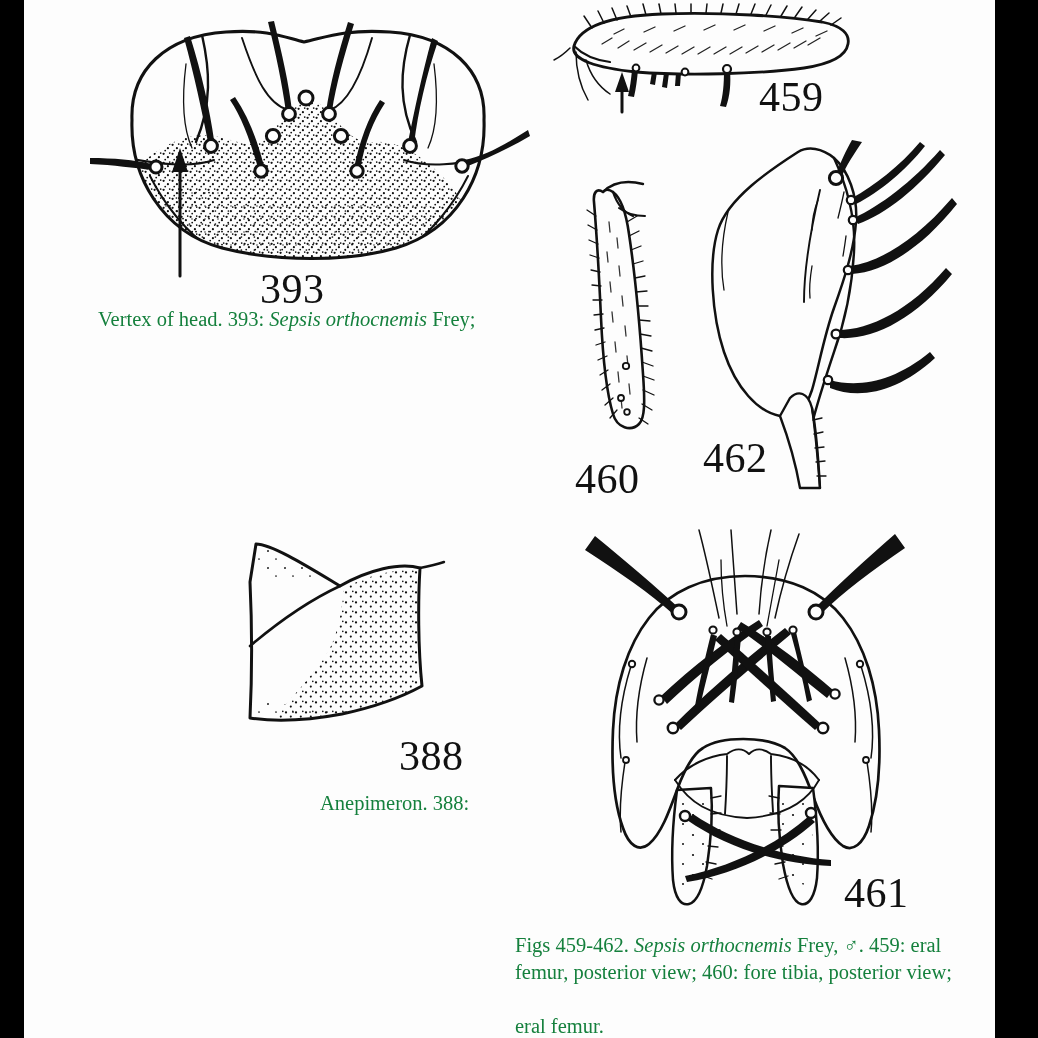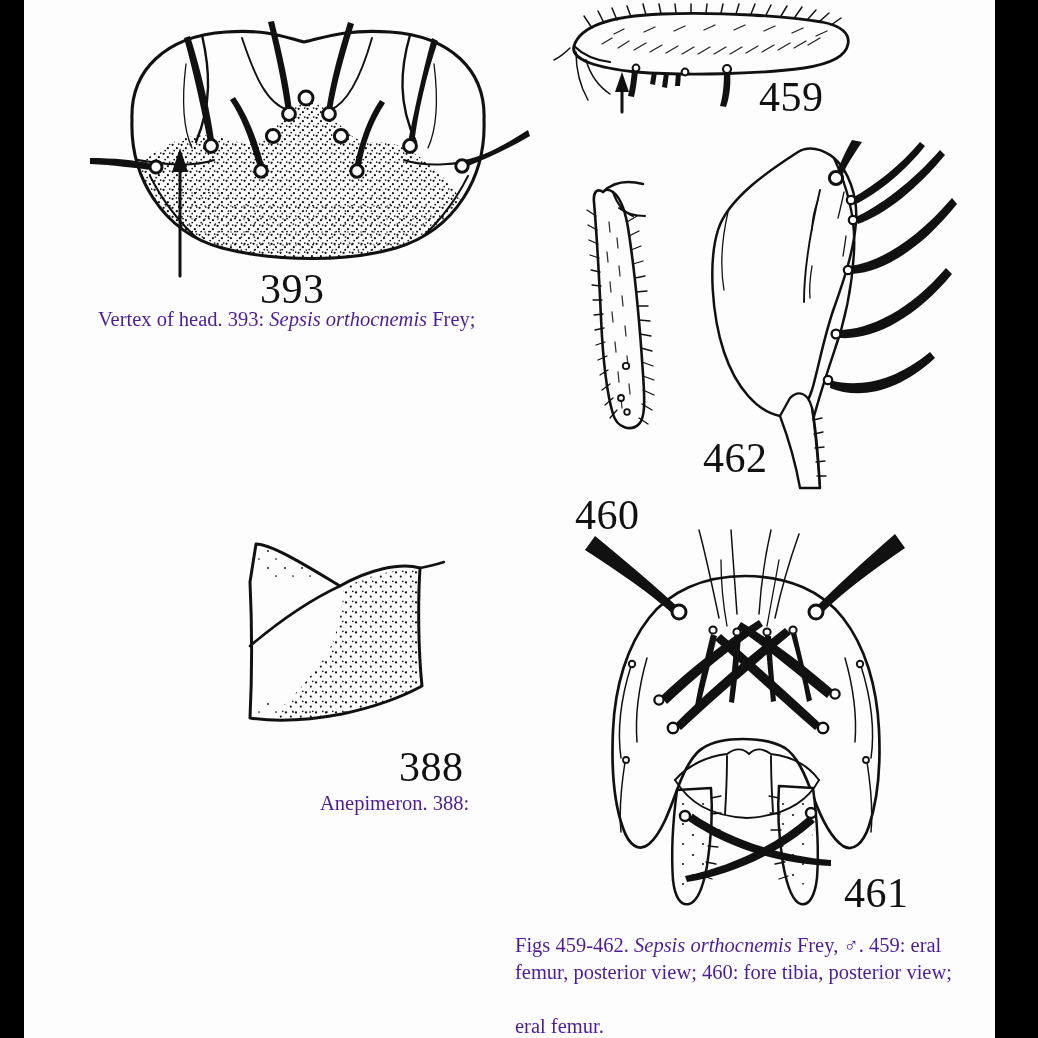--- a/index.html
+++ b/index.html
@@ -3,21 +3,21 @@
 <meta charset="utf-8">
 <title>Sepsis orthocnemis figure plate</title>
 <style>
   html,body{margin:0;padding:0;background:#000;}
   body{width:1038px;height:1038px;overflow:hidden;
        font-family:"Liberation Serif","DejaVu Serif",serif;}
   #plate{position:relative;width:1038px;height:1038px;background:#000;}
   #page{position:absolute;left:24px;top:0;width:971px;height:1038px;background:#fdfdfd;overflow:hidden;}
   .fig{position:absolute;}
   .fignum{position:absolute;font-size:42px;color:#111;letter-spacing:.5px;line-height:1;}
-  .caption{position:absolute;font-size:20.5px;color:#4c1d95;line-height:1.32;}
+  .caption{position:absolute;font-size:20.5px;color:#15803d;line-height:1.32;}
   .caption .it{font-style:italic;}
   svg{display:block;overflow:visible;}
   .ln{fill:none;stroke:#111;stroke-linecap:round;stroke-linejoin:round;}
   .fillw{fill:#fdfdfd;}
   .blk{fill:#111;stroke:none;}
   .seta{fill:#111;stroke:none;}
   .hair{fill:none;stroke:#111;stroke-width:1.5;stroke-linecap:round;}
   .thin{fill:none;stroke:#111;stroke-width:1.3;stroke-linecap:round;}
   .stip{fill:#111;}
 </style>
@@ -276,21 +276,21 @@
             <path d="M49 194 L50 204"></path>
             <path d="M60 206 L61 216"></path>
           <path d="M52 220 L53 230"></path>
         </g>
 
         <circle cx="57" cy="188" r="3.2" class="fillw ln" stroke-width="1.8"></circle>
         <circle cx="52" cy="220" r="3" class="fillw ln" stroke-width="1.8"></circle>
         <circle cx="58" cy="234" r="2.8" class="fillw ln" stroke-width="1.8"></circle>
       </svg>
     </div>
-    <div class="fignum" style="left:551px;top:458px;margin-top:36px;">460</div>
+    <div class="fignum" style="left:551px;top:458px;">460</div>
 
     <div class="fig" style="left:670px;top:140px;width:330px;height:350px;">
       <svg width="330" height="350" viewBox="0 0 330 350">
 
         <path class="ln fillw" stroke-width="2.5" d="M104 12 C76 30 34 58 24 90 C14 122 18 176 30 212
                  C42 248 64 272 86 276 C104 278 112 268 118 250
                  C124 230 130 196 140 168 C150 140 160 110 162 82
                  C164 56 154 30 140 18 C128 8 114 6 104 12 Z"></path>
 
         <path class="ln" stroke-width="1.9" d="M126 50 C118 84 110 124 110 162"></path>
@@ -372,21 +372,21 @@
           <path fill="url(#stipAnepL)" d="M36 168 C70 176 106 180 140 176 L140 196 L34 196 Z"></path>
 
           <path fill="url(#stipAnepL)" d="M40 14 C62 20 86 34 112 52 L60 48 L40 40 Z"></path>
         </g>
 
         <path class="ln" stroke-width="2.6" d="M36 116 C62 94 96 70 126 56"></path>
 
         <path class="ln" stroke-width="2.4" d="M206 38 C216 36 224 34 230 32"></path>
       </svg>
     </div>
-    <div class="fignum" style="left:375px;top:735px;margin-top:11px;">388</div>
+    <div class="fignum" style="left:375px;top:735px;">388</div>
 
     <div class="caption" style="left:250px;top:790px;margin-left:46px;">Anepimeron. 388:</div>
 
     <div class="fig" style="left:545px;top:530px;width:360px;height:380px;">
       <svg width="360" height="380" viewBox="0 0 360 380">
         <defs>
           <pattern id="stipLobe" width="20" height="20" patternUnits="userSpaceOnUse">
             <circle cx="4" cy="5" r="1.1" class="stip"></circle>
             <circle cx="14" cy="14" r="1.0" class="stip"></circle>
           </pattern>

